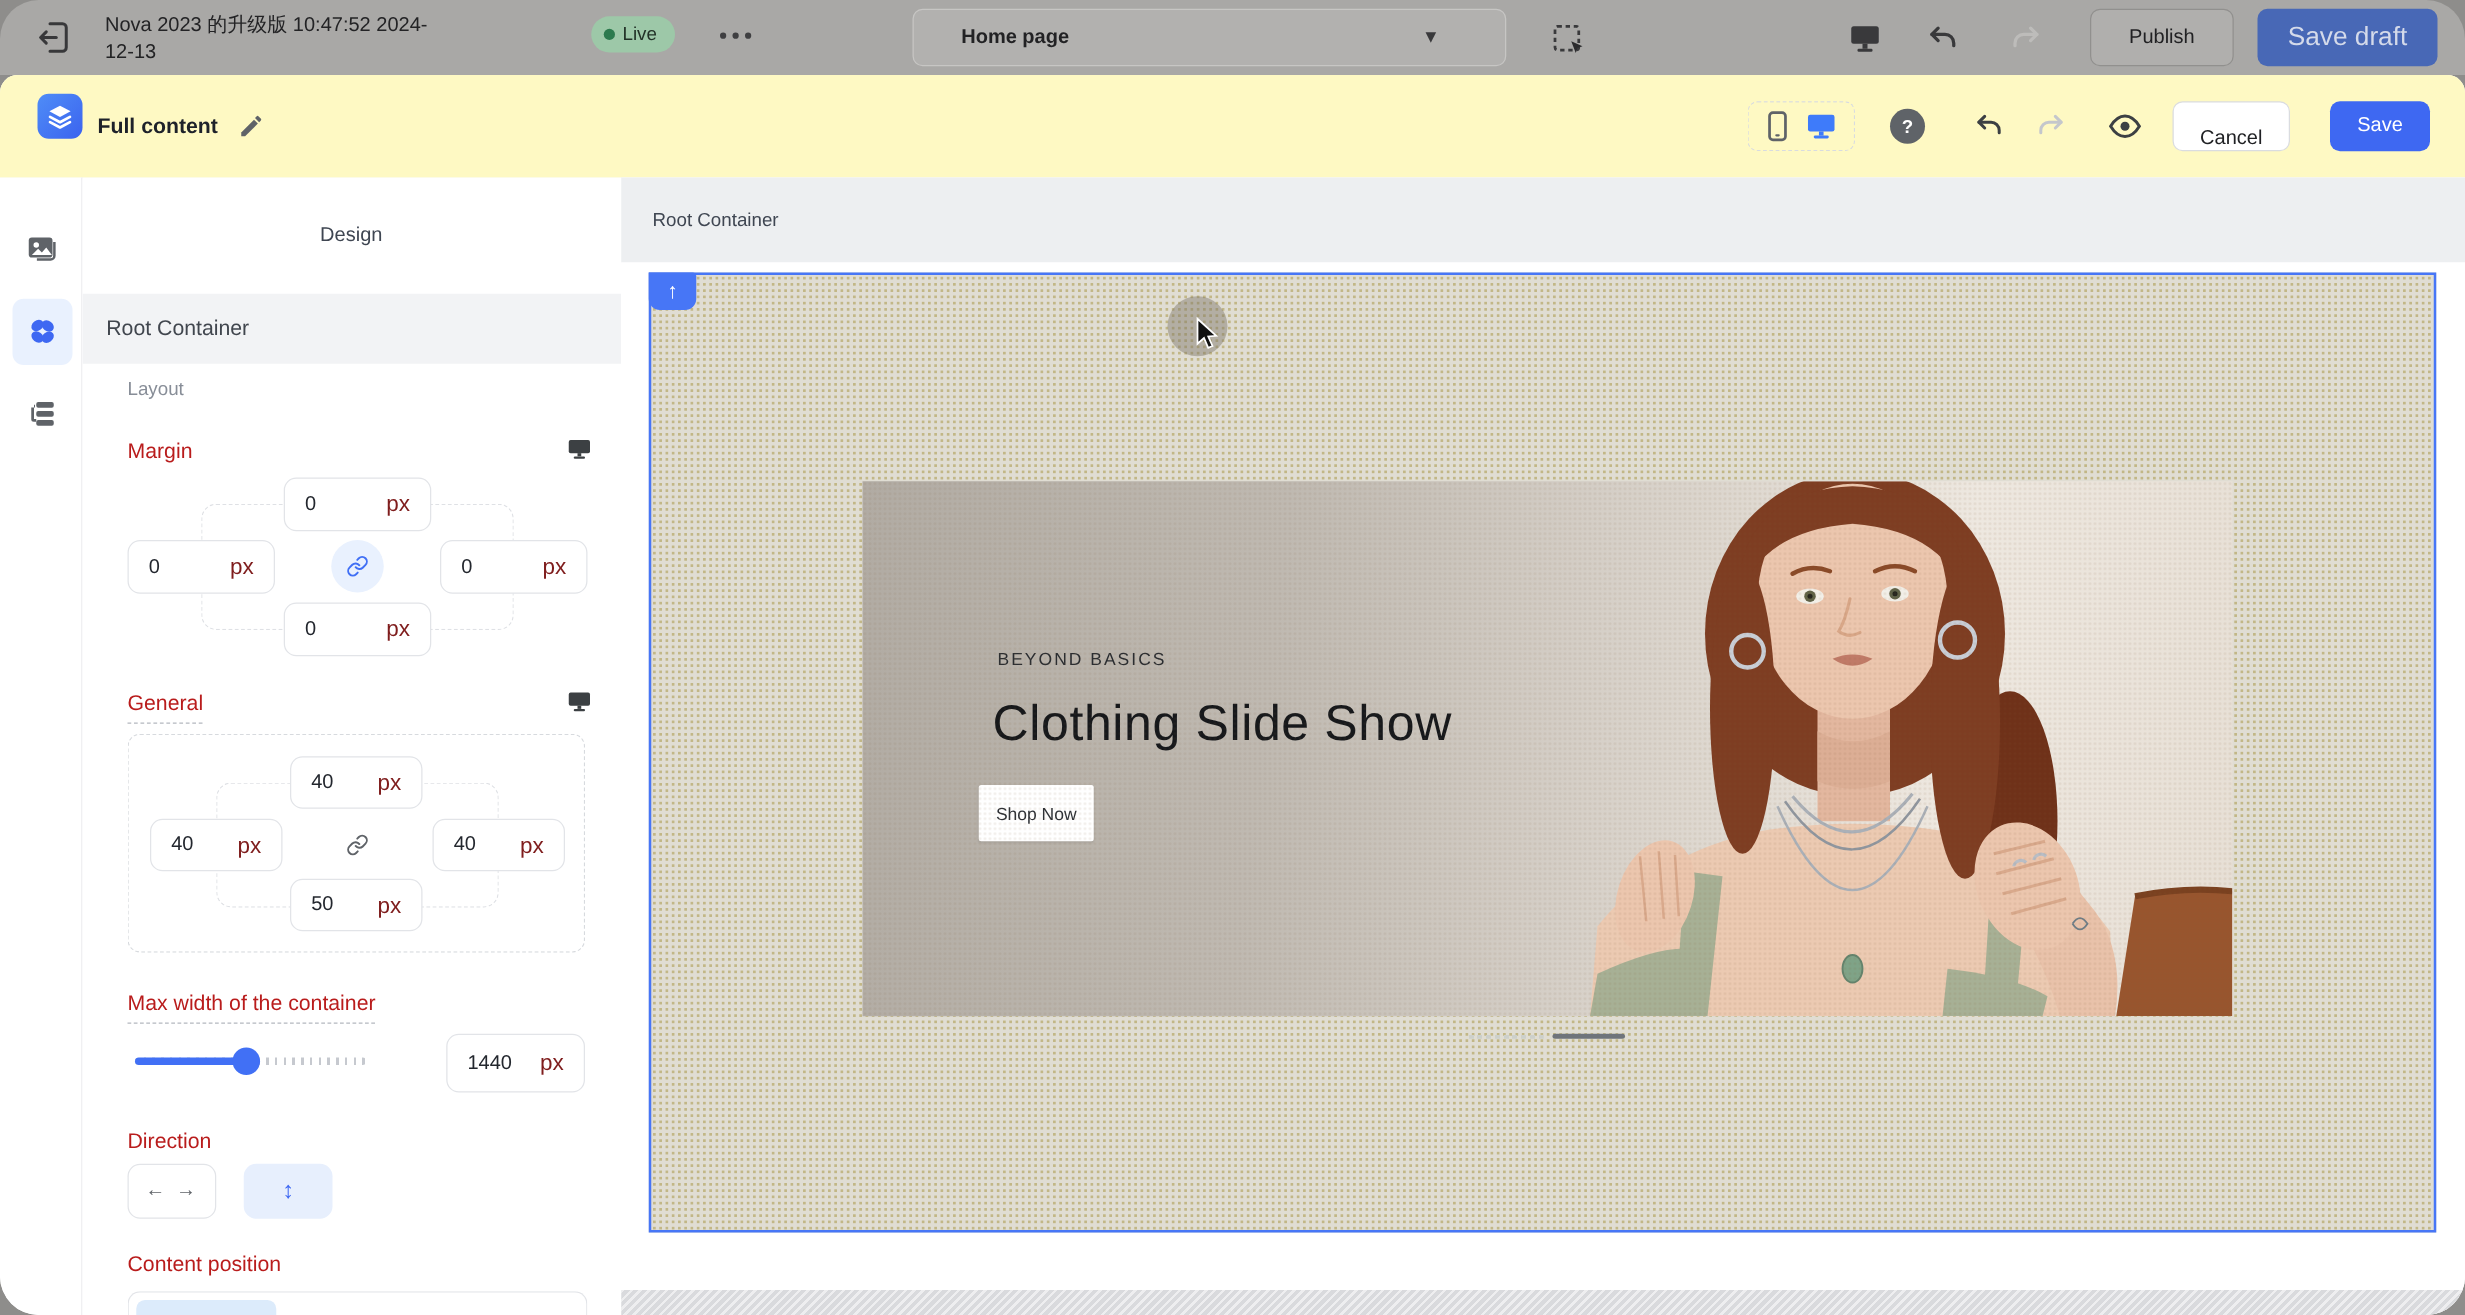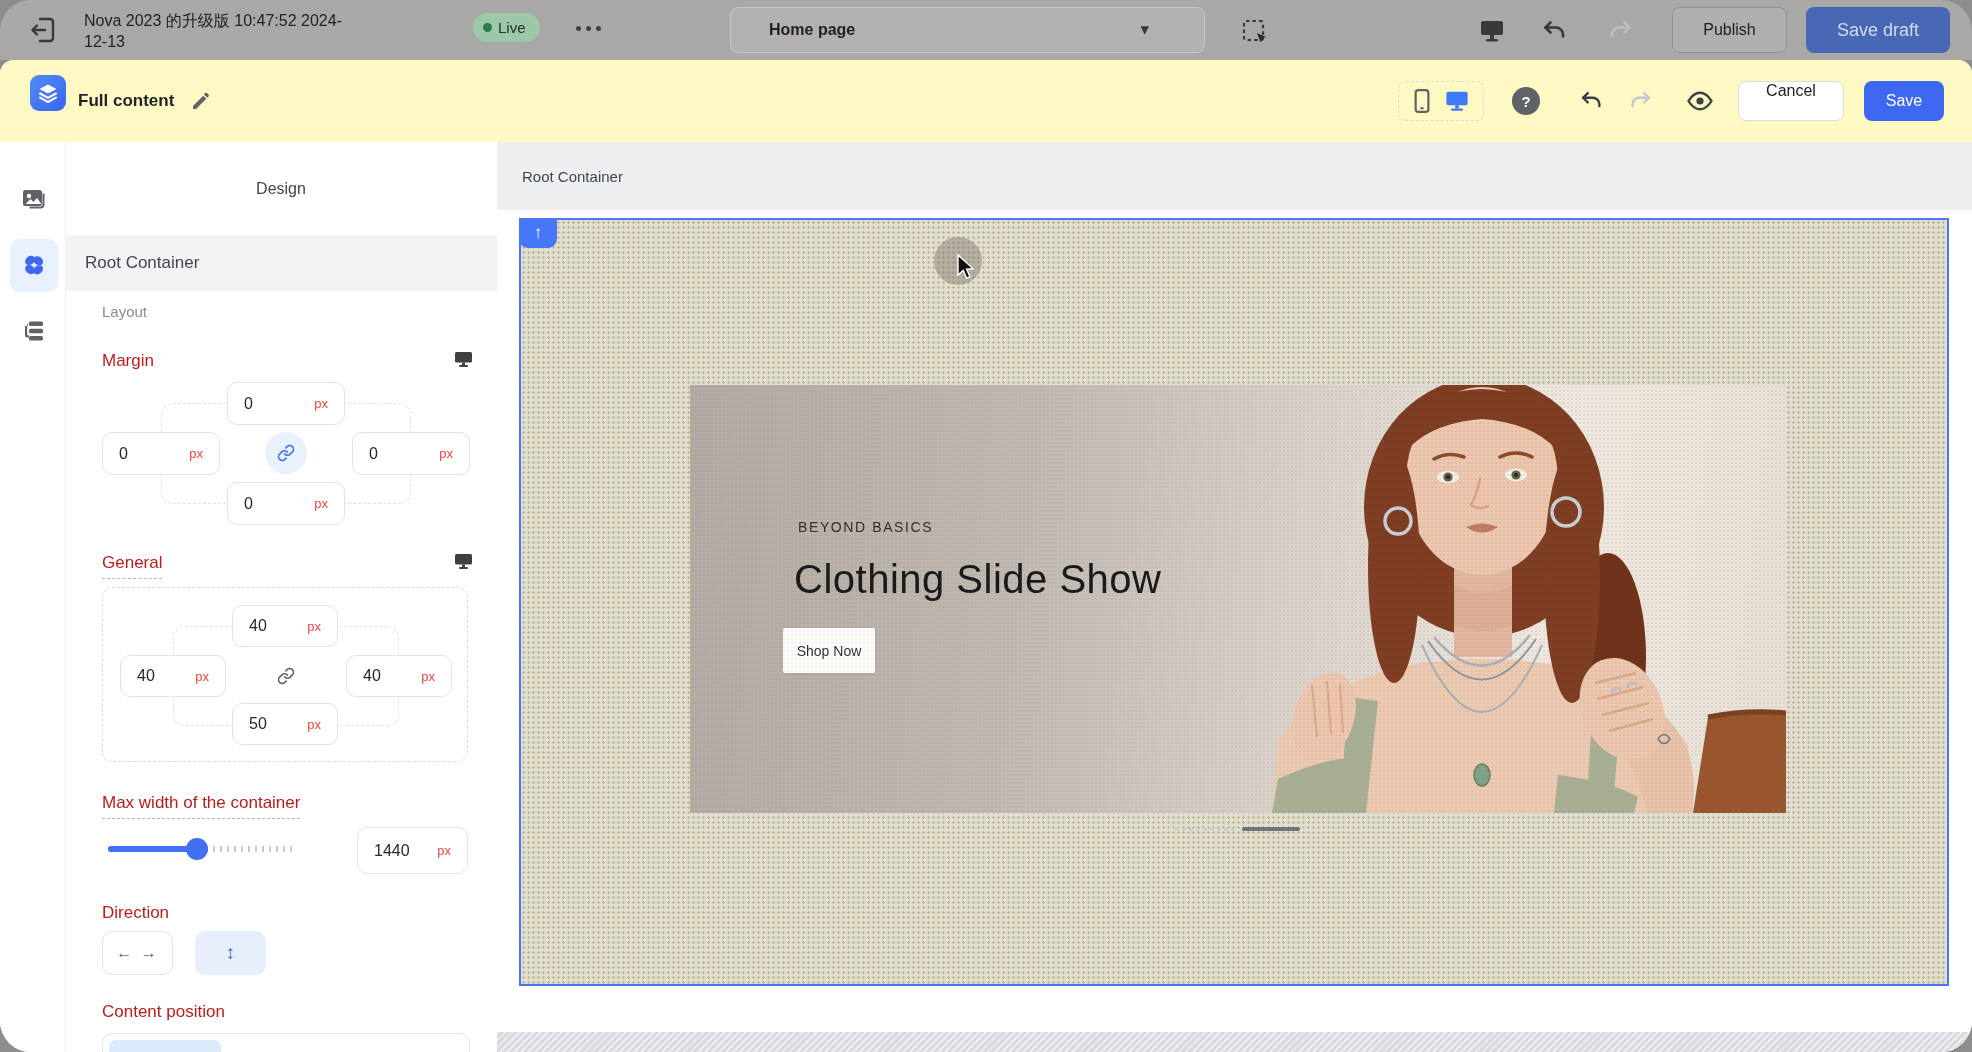--- a/index.html
+++ b/index.html
@@ -23,39 +23,39 @@
                display:flex;align-items:center;}
   .page-select .lbl{margin-left:38px;font-size:16px;font-weight:700;color:#222224;}
   .page-select .caret{position:absolute;right:55px;top:11px;font-size:17px;color:#39393b;}
   .sel-icon{position:absolute;left:1240px;top:17px;width:30px;height:30px;}
   .tb-ico{position:absolute;top:18px;width:28px;height:26px;}
   .btn-publish{position:absolute;left:1672px;top:7px;width:115px;height:46px;border-radius:8px;
                border:1px solid #91908e;background:#b0afad;box-sizing:border-box;
                display:flex;align-items:center;justify-content:center;font-size:16px;color:#212123;}
   .btn-savedraft{position:absolute;left:1806px;top:7px;width:144px;height:46px;border-radius:8px;
                background:#4868b6;display:flex;align-items:center;justify-content:center;
-               font-size:18px;color:#d4daea;}
+               font-size:21px;color:#d4daea;}
   
   .card{position:absolute;left:0;top:60px;width:1972px;height:992px;background:#ffffff;
         border-radius:14px 14px 0 0;}
   .toolbar{position:absolute;left:0;top:0;width:100%;height:82px;border-bottom:1px solid #ebedef;
            border-radius:14px 14px 0 0;background:#fef9c3;}
   .app-icon{position:absolute;left:30px;top:15px;width:36px;height:36px;border-radius:9px;
             background:linear-gradient(135deg,#4f8df7,#3b63ef);display:flex;align-items:center;justify-content:center;}
   .tbr-title{position:absolute;left:78px;top:0;height:82px;display:flex;align-items:center;
              font-size:17px;font-weight:700;color:#1e222a;}
   .pencil{position:absolute;left:190px;top:30px;width:22px;height:22px;}
   .device-group{position:absolute;left:1398px;top:21px;width:86px;height:40px;border:1px dashed #d8dbe0;
                 border-radius:8px;box-sizing:border-box;display:flex;align-items:center;justify-content:space-evenly;}
   .help-circle{position:absolute;left:1512px;top:27px;width:28px;height:28px;border-radius:50%;background:#5f6368;
                color:#fff;font-size:15px;font-weight:700;display:flex;align-items:center;justify-content:center;}
   .t2-ico{position:absolute;top:28px;width:26px;height:26px;}
-  .btn-cancel{position:absolute;left:1738px;top:21px;width:106px;height:40px;border-radius:8px;
+  .btn-cancel{position:absolute;left:1738px;top:21px;width:94px;height:40px;border-radius:8px;
               border:1px solid #dadce0;box-sizing:border-box;background:#fff;
-              display:flex;align-items:flex-start;justify-content:center;font-size:16px;color:#202124;}
+              display:flex;align-items:flex-end;justify-content:center;font-size:16px;color:#202124;}
   .btn-save{position:absolute;left:1864px;top:21px;width:80px;height:40px;border-radius:8px;background:#3e68f2;
             display:flex;align-items:center;justify-content:center;font-size:16px;color:#fff;}
   
   .ebody{position:absolute;left:0;top:82px;width:1972px;height:910px;}
   .rail{position:absolute;left:0;top:0;width:66px;height:910px;background:#fff;border-right:1px solid #ececee;box-sizing:border-box;}
   .rail-active{position:absolute;left:10px;top:97px;width:48px;height:53px;border-radius:9px;background:#e9f1fe;}
   .rail-ico{position:absolute;left:21px;width:26px;height:26px;}
   
   .panel{position:absolute;left:66px;top:0;width:431px;height:910px;background:#fff;overflow:hidden;}
   .tabs{position:absolute;left:0;top:0;width:431px;height:93px;}
@@ -65,21 +65,21 @@
   .sec-strip{position:absolute;left:0;top:93px;width:431px;height:56px;background:#f2f3f5;
              display:flex;align-items:center;}
   .sec-strip span{margin-left:19px;font-size:17px;color:#41464e;}
   .p-label{position:absolute;font-size:17px;color:#b91c1c;}
   .p-sub{position:absolute;font-size:15px;color:#878d97;}
   .dashed-u{border-bottom:1px dashed #b4b8bf;padding-bottom:5px;}
   .mini-monitor{position:absolute;left:388px;width:19px;height:17px;}
   .pxinput{position:absolute;background:#fff;border:1px solid #e2e4e8;border-radius:10px;box-sizing:border-box;
            display:flex;align-items:center;justify-content:space-between;padding:0 16px;}
   .pxinput .v{font-size:16px;color:#23272e;}
-  .pxinput .u{font-size:13px;color:#ef4444;}
+  .pxinput .u{font-size:18px;color:#7f1d1d;}
   .bracket{position:absolute;border:1px dashed #dfe1e5;box-sizing:border-box;}
   .link-wrap{position:absolute;width:42px;height:42px;border-radius:50%;display:flex;align-items:center;justify-content:center;}
   .link-wrap.blue{background:#e9f1fe;}
   .pad-box{position:absolute;left:36px;top:445px;width:366px;height:175px;border:1px dashed #d7dade;border-radius:10px;box-sizing:border-box;background:#fff;}
   .slider-track{position:absolute;left:42px;top:704px;width:185px;height:6px;border-radius:3px;
      background:repeating-linear-gradient(90deg,#c6c9cf 0 2px,transparent 2px 7px);}
   .slider-fill{position:absolute;left:42px;top:704px;width:100px;height:6px;border-radius:3px;background:#4170f5;}
   .slider-handle{position:absolute;left:120px;top:696px;width:22px;height:22px;border-radius:50%;background:#4170f5;}
   .dir-btn{position:absolute;top:789px;width:71px;height:44px;border-radius:10px;box-sizing:border-box;
            display:flex;align-items:center;justify-content:center;font-size:16px;}

